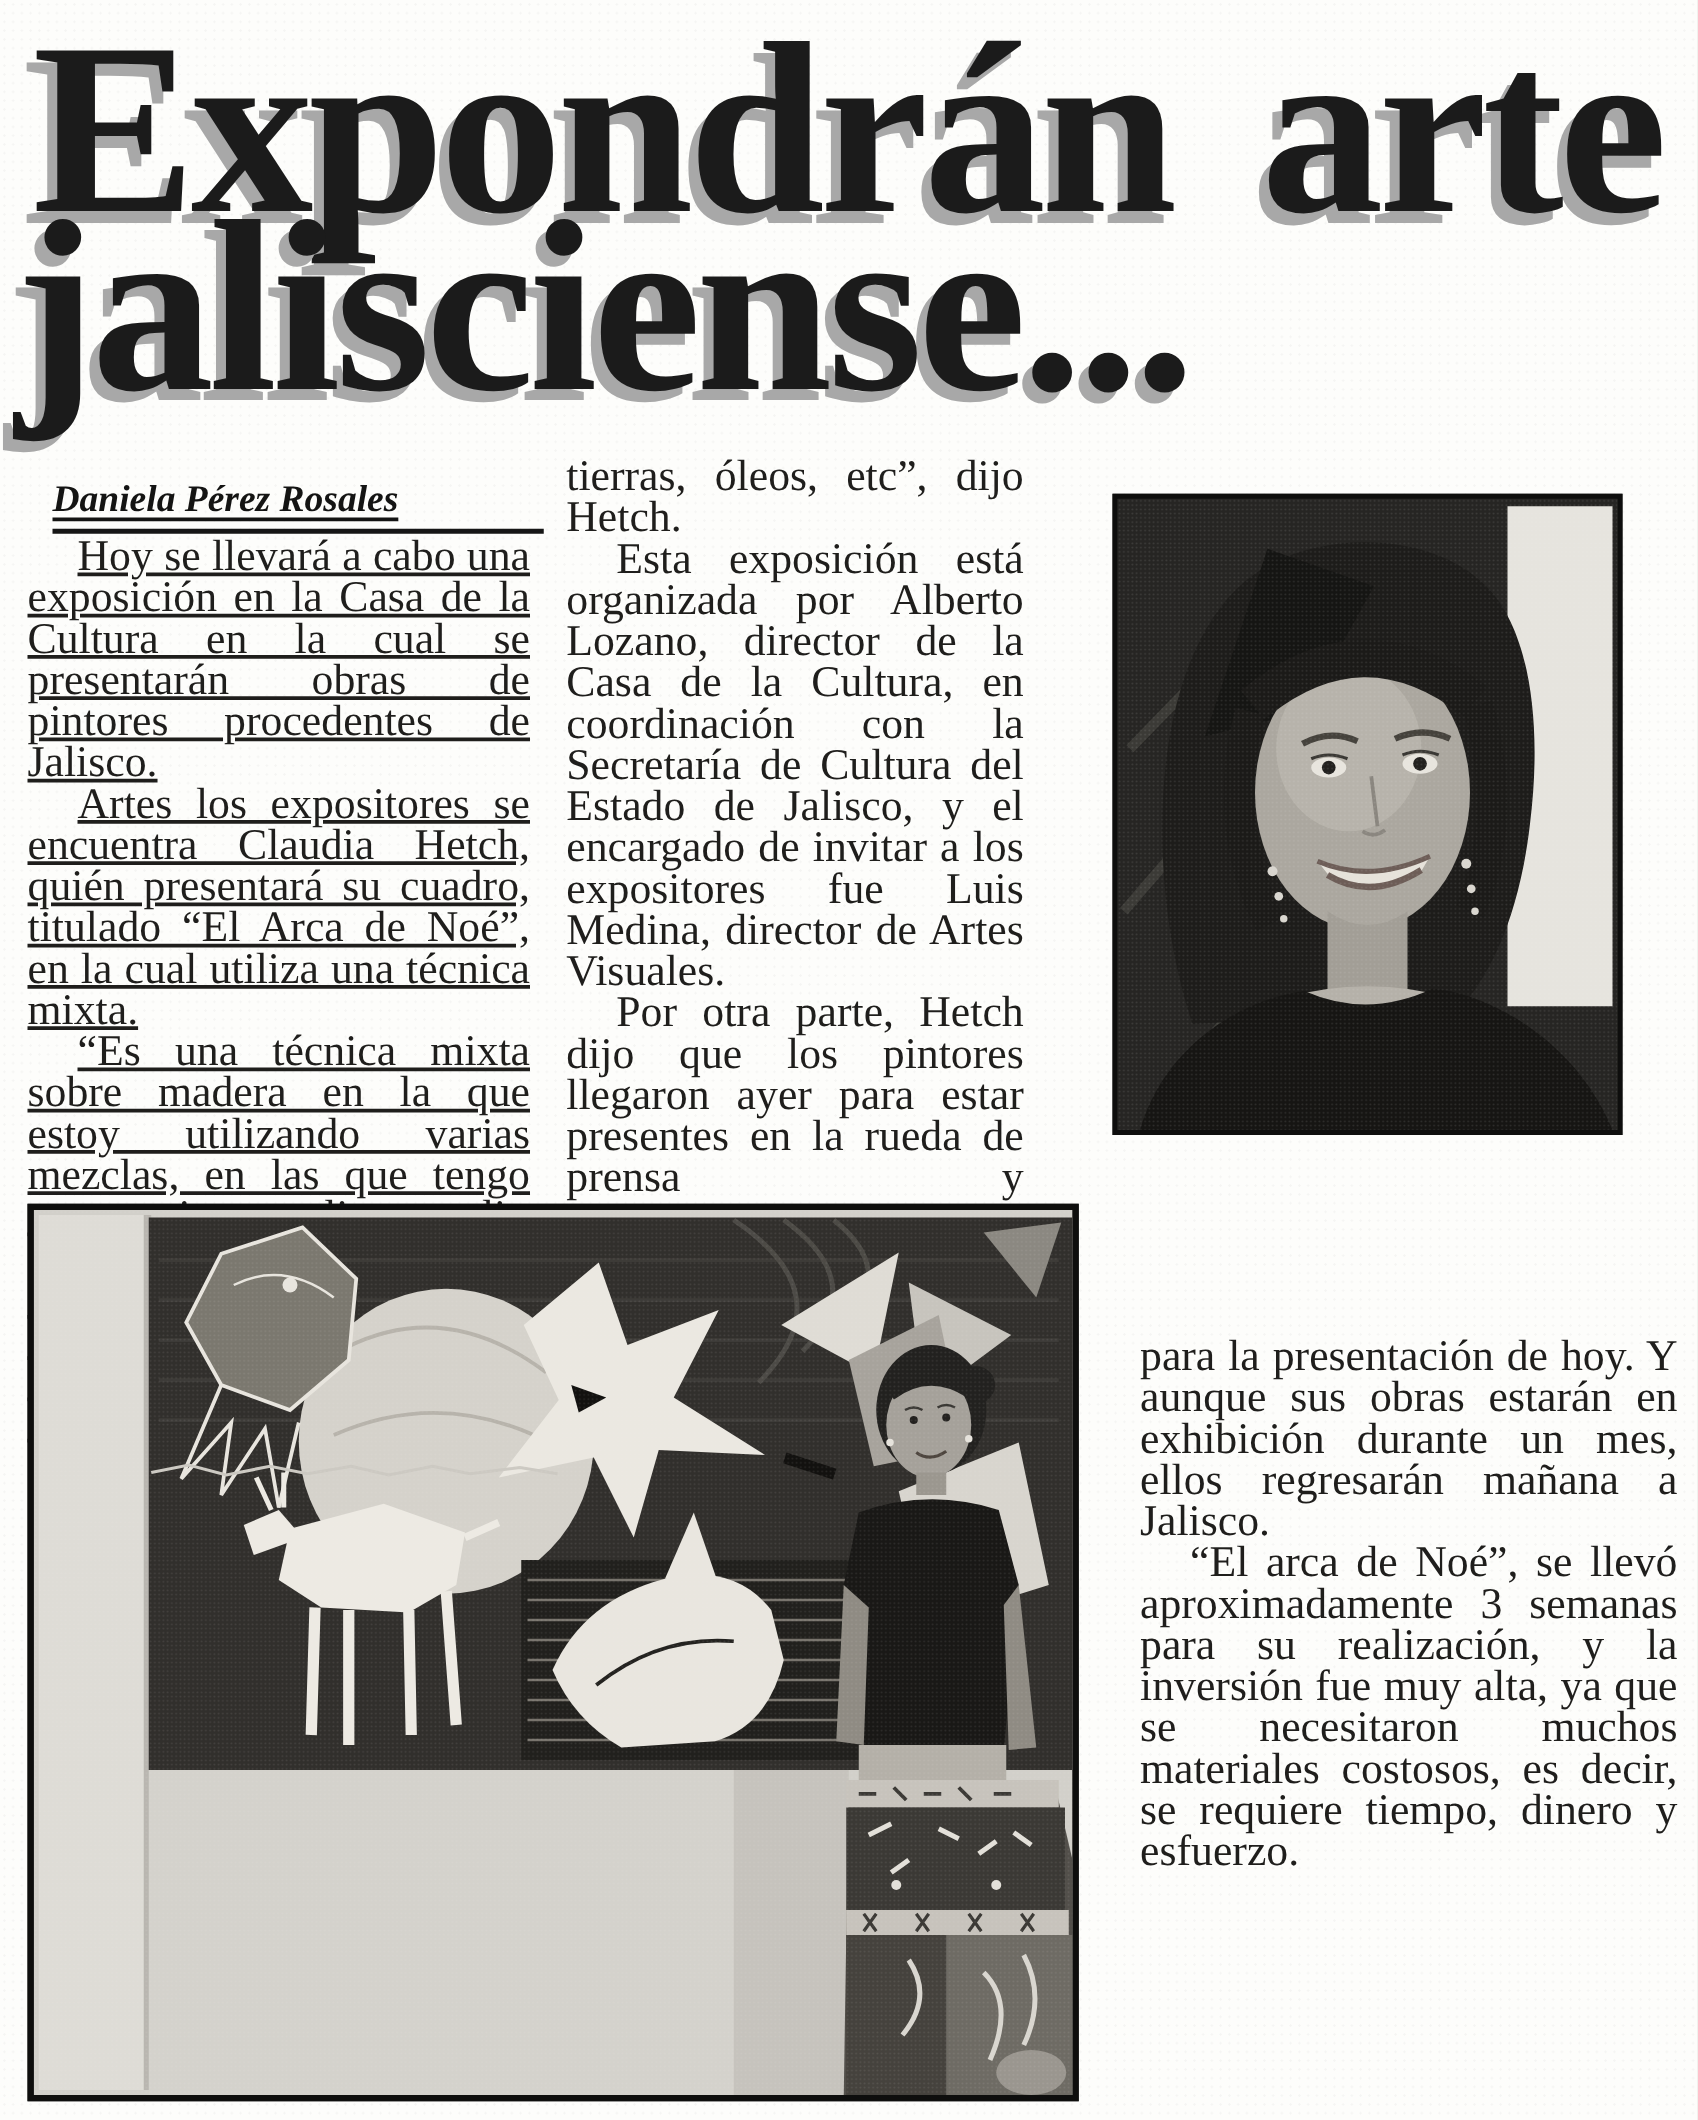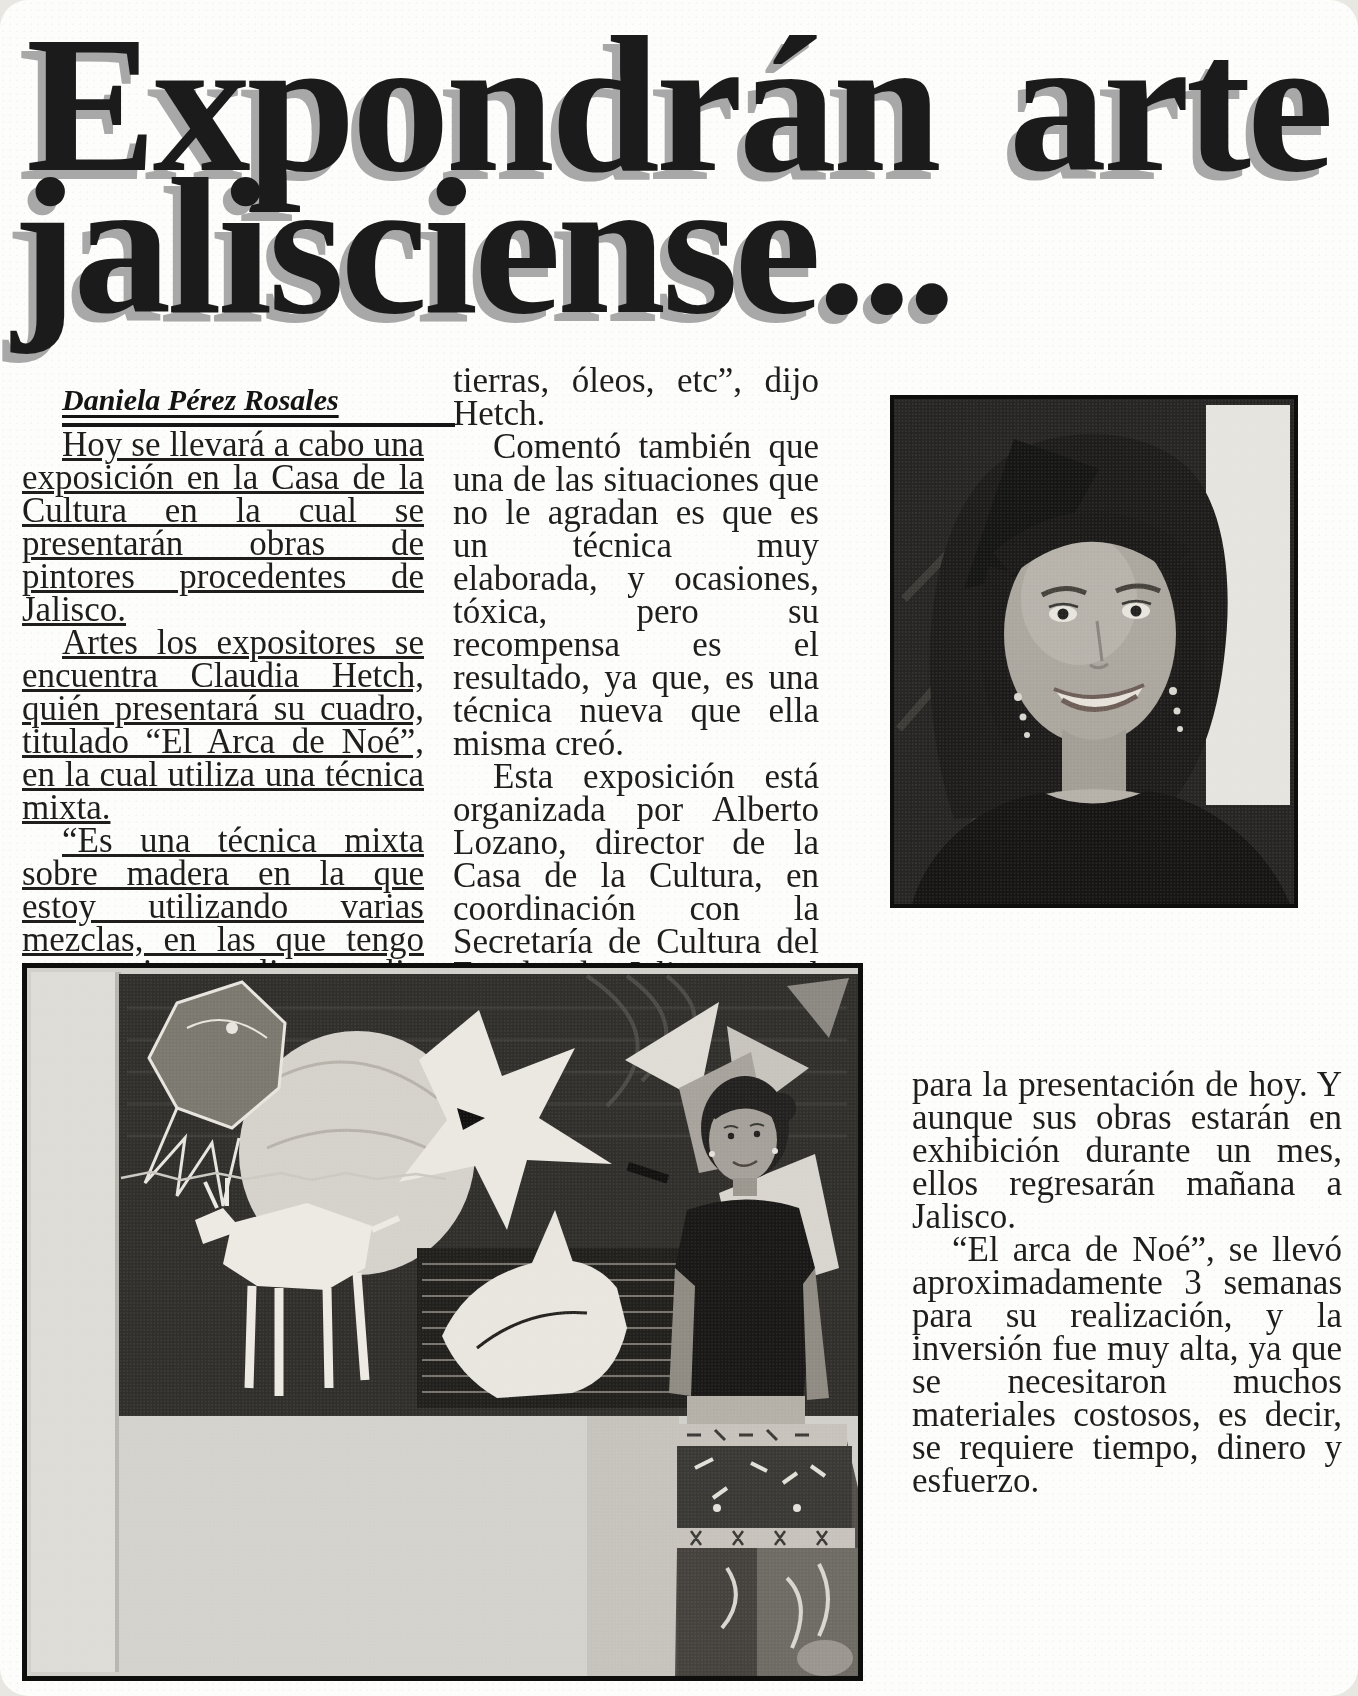--- a/index.html
+++ b/index.html
@@ -6,39 +6,38 @@
   #page{
     position:relative;
     width:1358px;height:1696px;
     margin:0 auto;
     background:#fdfdfb;
     background-image:radial-gradient(rgba(0,0,0,0.03) 1px, transparent 1px);
     background-size:7px 7px;
     overflow:hidden;
     font-family:"Liberation Serif", serif;
     color:#1f1e1c;
-    border-radius:28px;
   }
   .headline{
     position:absolute;
     font-family:"Liberation Serif", serif;
     font-weight:bold;
     font-size:196px;
     line-height:1;
     letter-spacing:-4px;
     word-spacing:26px;
     color:#1b1b1b;
     text-shadow:-8px 9px 0 #a8a8a8;
     white-space:nowrap;
   }
   #headline-line1{left:26px;top:6px;}
   #headline-line2{left:12px;top:148px;}
   .byline{
     position:absolute;
-    left:62px;top:383px;width:393px;
+    left:42px;top:383px;width:393px;
     font-weight:bold;font-style:italic;
     font-size:30px;line-height:1.1;
     padding-bottom:7px;
     border-bottom:4px solid #161616;
     text-decoration:underline;
     text-underline-offset:5px;
     color:#141413;
   }
   .col{
     position:absolute;
@@ -85,21 +84,20 @@
   <div class="byline">Daniela Pérez Rosales</div>
 
   <div id="col1" class="col">
     <p class="indent">Hoy se llevará a cabo una exposición en la Casa de la Cultura en la cual se presentarán obras de pintores procedentes de Jalisco.</p>
     <p class="indent">Artes los expositores se encuentra Claudia Hetch, quién presentará su cuadro, titulado “El Arca de Noé”, en la cual utiliza una técnica mixta.</p>
     <p class="indent cont-end">“Es una técnica mixta sobre madera en la que estoy utilizando varias mezclas, en las que tengo que cocinar, aplicar, pulir, poner otro tipo de mezclas que también tengo que cocinar, volver a pulir, pero utilizo mucho la hoja de oro, lacas,</p>
   </div>
 
   <div id="col2" class="col">
     <p>tierras, óleos, etc”, dijo Hetch.</p>
-    <p class="indent">Comentó también que una de las situaciones que no le agradan es que es un técnica muy elaborada, y ocasiones, tóxica, pero su recompensa es el resultado, ya que, es una técnica nueva que ella misma creó.</p>
     <p class="indent">Esta exposición está organizada por Alberto Lozano, director de la Casa de la Cultura, en coordinación con la Secretaría de Cultura del Estado de Jalisco, y el encargado de invitar a los expositores fue Luis Medina, director de Artes Visuales.</p>
     <p class="indent cont-end">Por otra parte, Hetch dijo que los pintores llegaron ayer para estar presentes en la rueda de prensa y</p>
   </div>
 
   <div id="portrait-photo" class="photo">
     <svg viewBox="0 0 400 505" preserveAspectRatio="none">
       <defs>
         <pattern id="htp" width="3.4" height="3.4" patternUnits="userSpaceOnUse">
           <circle cx="1.7" cy="1.7" r="0.75" fill="#f5f3ee" opacity="0.12"></circle>
         </pattern>

